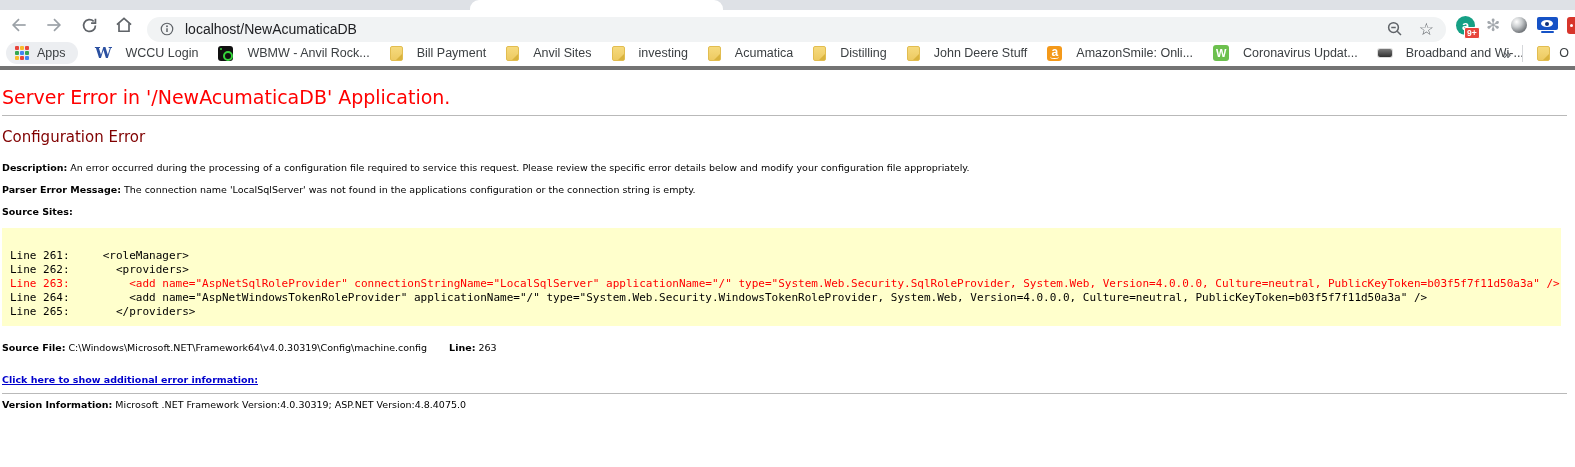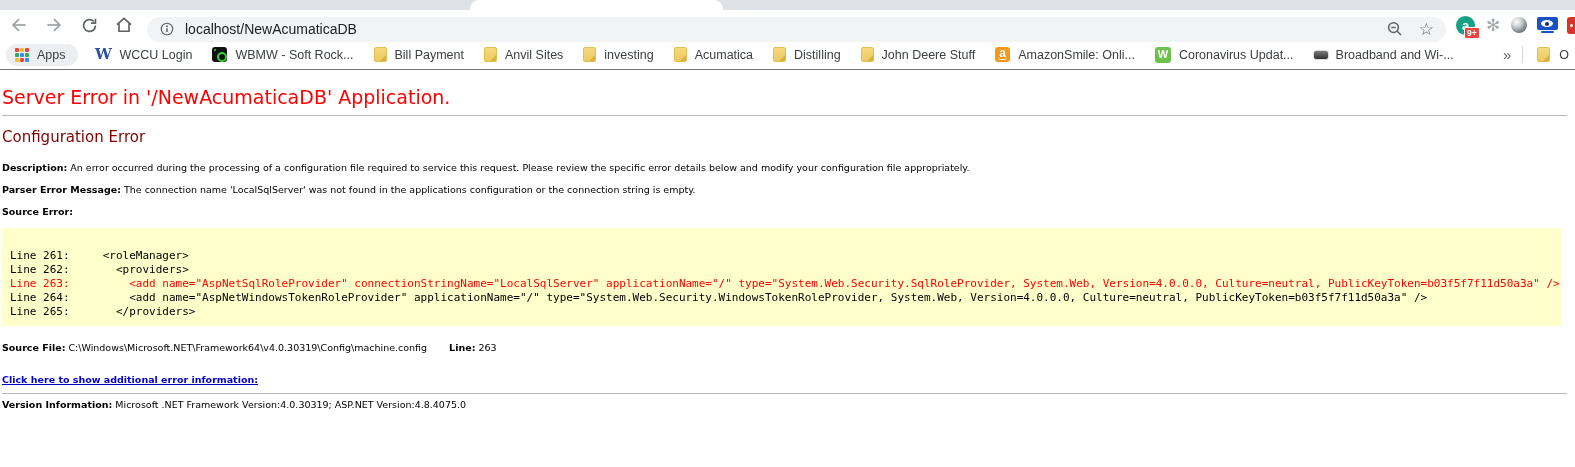--- a/index.html
+++ b/index.html
@@ -39,33 +39,33 @@
   .eye-pupil { width:12px; height:7px; background:#fff; border-radius:50%;
                display:flex; align-items:center; justify-content:center; }
   .eye-pupil::before { content:""; width:4px; height:4px; border-radius:50%; background:#0d2f76; }
   .eye-bar { width:13px; height:2px; background:#1652c6; border-radius:1px; }
   .icon-red-partial { width:17px; height:17px; background:#d7352b; border-radius:3px; margin-right:-9px; }
   .icon-red-partial::before { content:""; position:absolute; left:3px; top:7px; width:3px; height:3px;
                border-radius:50%; background:#fff; box-shadow:6px 0 0 #fff; }
 
   
   .bookmarks-bar { height:30px; background:#fff; display:flex; align-items:center;
-                   padding:0 6px; border-bottom:1px solid #737373; font-size:12.5px; color:#3c4043; }
+                   padding:0 6px; border-bottom:4px solid #737373; font-size:12.5px; color:#3c4043; }
   .apps-btn { display:flex; align-items:center; gap:8px; background:#eceef1; border-radius:14px;
               padding:4px 12px 4px 9px; margin-right:8px; }
   .apps-grid { display:grid; grid-template-columns:repeat(3,4px); grid-auto-rows:4px; gap:1px; }
   .apps-grid i { border-radius:1px; }
   .apps-grid i:nth-child(1){background:#e8453c}.apps-grid i:nth-child(2){background:#f9bb2d}
   .apps-grid i:nth-child(3){background:#e8453c}.apps-grid i:nth-child(4){background:#34a853}
   .apps-grid i:nth-child(5){background:#4285f4}.apps-grid i:nth-child(6){background:#34a853}
   .apps-grid i:nth-child(7){background:#f9bb2d}.apps-grid i:nth-child(8){background:#e8453c}
   .apps-grid i:nth-child(9){background:#4285f4}
 
   .bm-list { display:flex; align-items:center; flex:1; min-width:0; }
-  .bm-item { display:flex; align-items:center; gap:8px; padding:4px 10px; border-radius:4px; white-space:nowrap; }
+  .bm-item { display:flex; align-items:center; gap:14px; padding:4px 10px; border-radius:4px; white-space:nowrap; }
   .bm-icon { width:16px; height:16px; flex:none; display:flex; align-items:center; justify-content:center; position:relative; }
 
   .icon-folder { width:13px; height:15px; background:linear-gradient(#f6da7d,#edca62);
                  border:1px solid #e2bd50; border-radius:2px; }
   .icon-folder::after { content:""; position:absolute; right:0px; bottom:0px; width:0; height:0;
                  border-style:solid; border-width:0 0 6px 6px;
                  border-color:transparent transparent #d9b33e transparent; }
   .icon-wccu { font-family:"DejaVu Serif", serif; }
   .icon-wccu::before { content:"W"; color:#2b50a1; font-weight:bold; font-size:15px; line-height:1; }
   .icon-wbmw { width:15px; height:15px; background:#101010; border-radius:3px; }
@@ -195,21 +195,21 @@
 
   <div class="bm-list">
 
       <div class="bm-item">
         <span class="bm-icon icon-wccu"></span>
         <span class="bm-label">WCCU Login</span>
       </div>
 
       <div class="bm-item">
         <span class="bm-icon icon-wbmw"></span>
-        <span class="bm-label">WBMW - Soft Rock...</span>
+        <span class="bm-label">WBMW - Anvil Rock...</span>
       </div>
 
       <div class="bm-item">
         <span class="bm-icon icon-folder"></span>
         <span class="bm-label">Bill Payment</span>
       </div>
 
       <div class="bm-item">
         <span class="bm-icon icon-folder"></span>
         <span class="bm-label">Anvil Sites</span>
@@ -268,21 +268,21 @@
 
   <p class="meta p-desc">
     <b>Description:</b><span>An error occurred during the processing of a configuration file required to service this request. Please review the specific error details below and modify your configuration file appropriately.</span>
   </p>
 
   <p class="meta p-parser">
     <b>Parser Error Message:</b><span>The connection name 'LocalSqlServer' was not found in the applications configuration or the connection string is empty.</span>
   </p>
 
   <p class="meta p-srcerr">
-    <b>Source Error:</b>
+    <b>Source Sites:</b>
   </p>
 
   <div class="code-box">
 
       <div class="code-line"><span></span></div>
 
       <div class="code-line"><span>Line 261:     &lt;roleManager&gt;</span></div>
 
       <div class="code-line"><span>Line 262:       &lt;providers&gt;</span></div>
 

